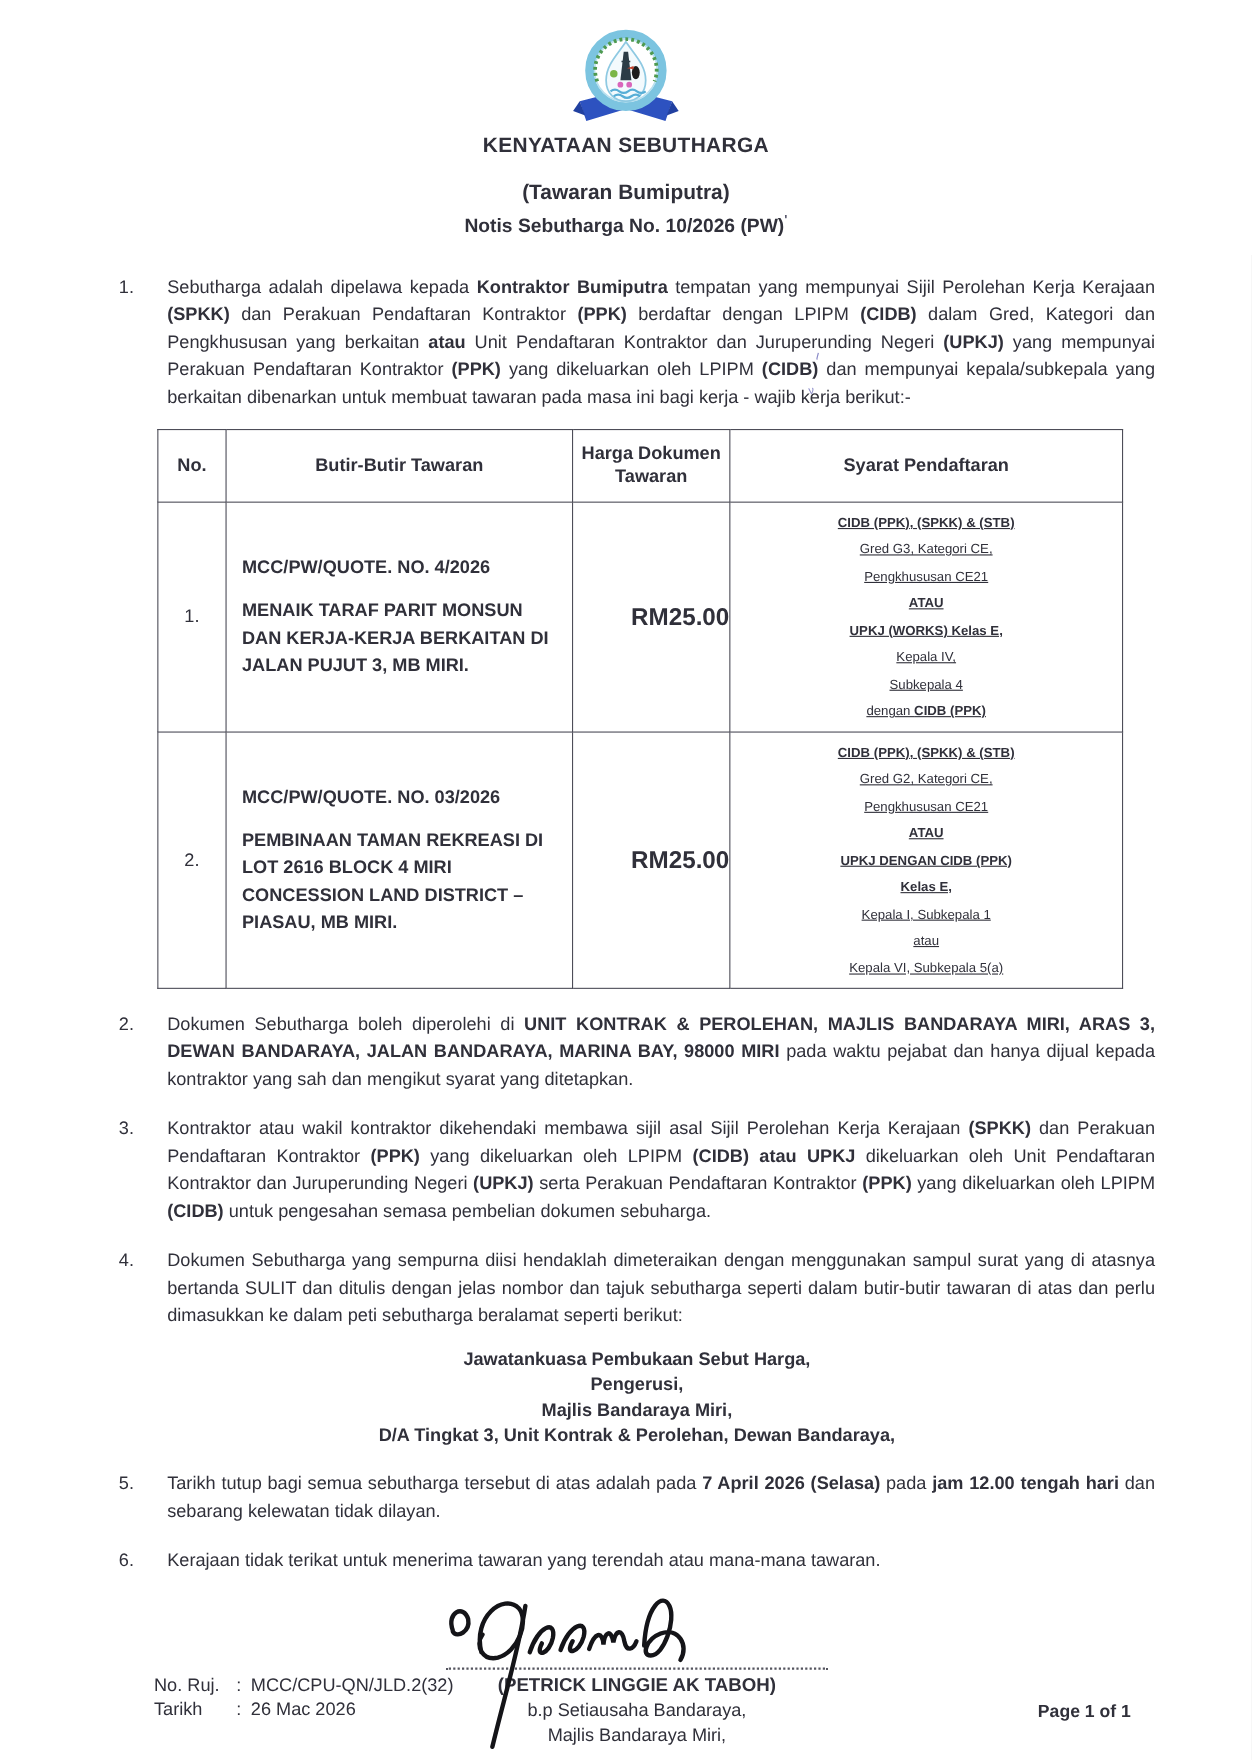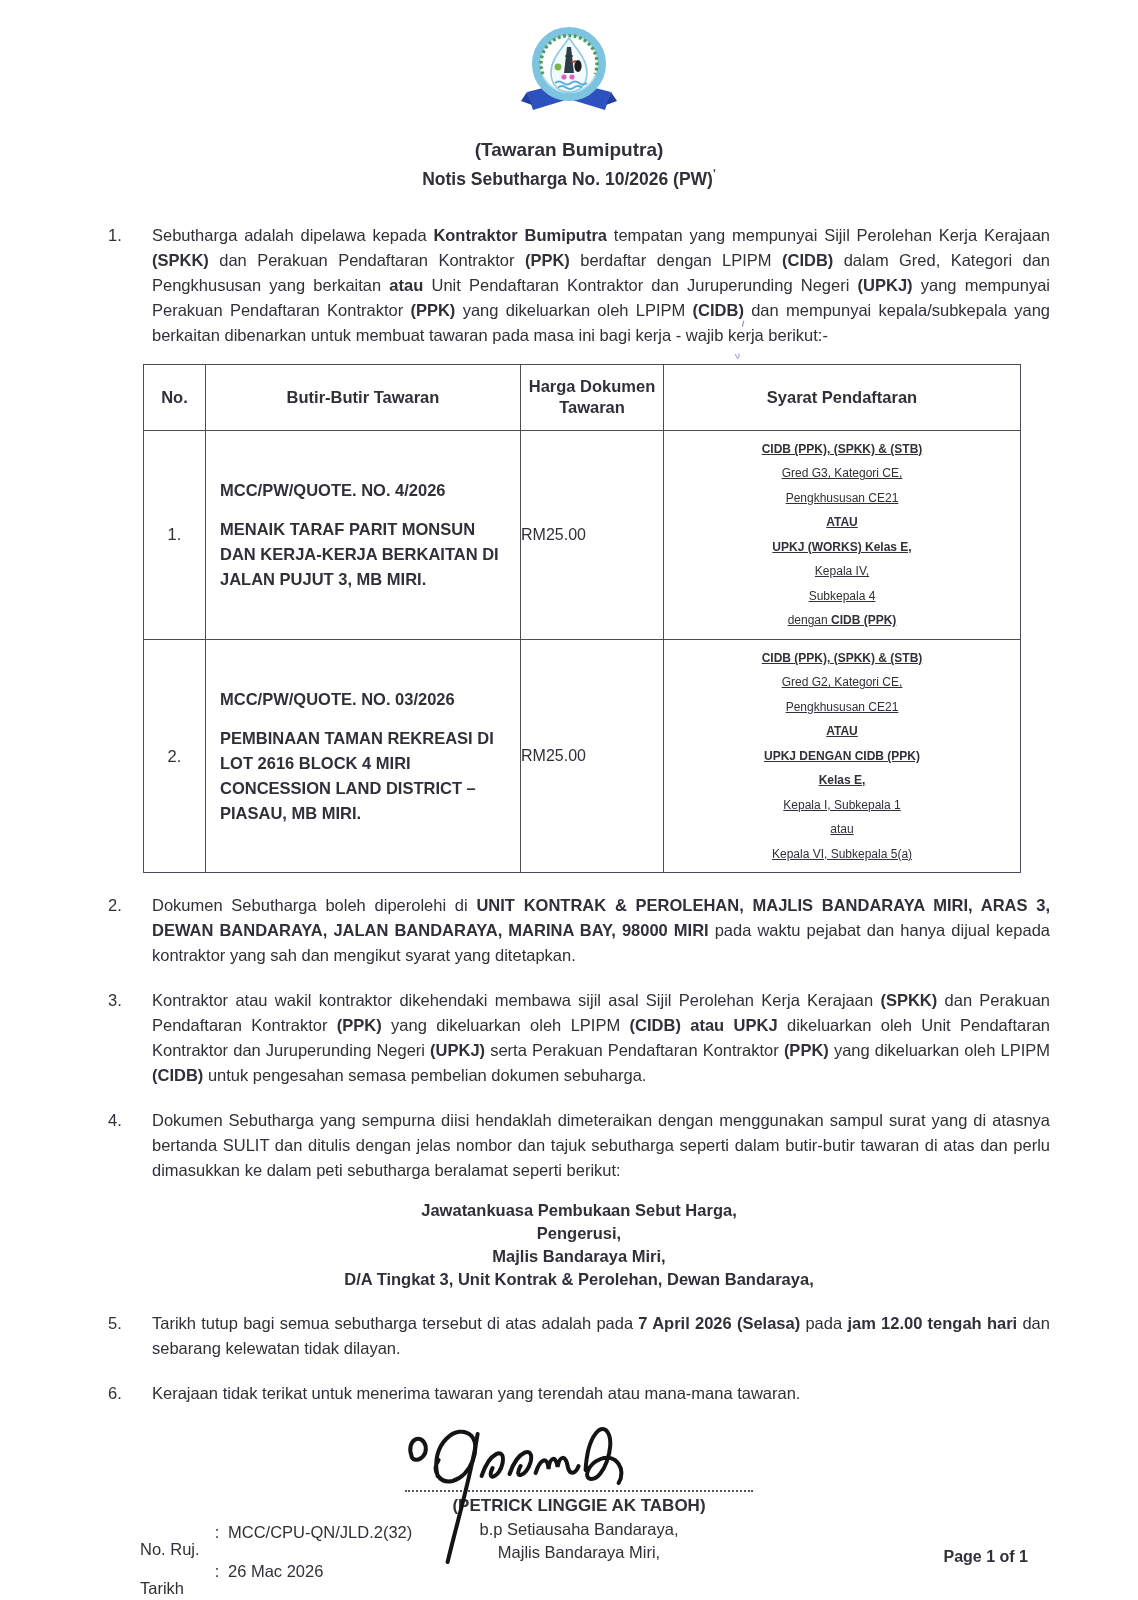--- a/index.html
+++ b/index.html
@@ -23,33 +23,33 @@
   .item .num { flex:0 0 44px; }
   .item .txt { flex:1; text-align:justify; }
   
   table { border-collapse:collapse; table-layout:fixed; width:877px; margin:16px 0 19px 35px; }
   col.c-no{width:62px;} col.c-butir{width:315px;} col.c-harga{width:143px;} col.c-syarat{width:357px;}
   th,td { border:1.6px solid #4d4d58; vertical-align:middle; }
   th { height:66px; font-size:16.5px; font-weight:bold; line-height:21px; padding:4px 6px; text-align:center; }
   td.no    { text-align:center; font-size:16.5px; }
   td.butir { padding:10px 10px 10px 14px; font-weight:bold; font-size:16.5px; line-height:25px; }
   td.butir .ref { margin-bottom:14px; }
-  td.price { text-align:left; font-weight:normal; font-size:16px; }
+  td.price { text-align:right; font-weight:bold; font-size:22px; }
   td.syarat{ text-align:center; font-size:12px; line-height:24.5px; padding:6px 4px;text-decoration:underline; }
   tr.r1 td { height:196px; } tr.r2 td { height:224px; }
   
   .addr { text-align:center; font-weight:bold; font-size:16.5px; line-height:23px; margin-top:16px; }
   .sig  { position:relative; margin-top:12px; height:208px; text-align:center; }
   .sig-svg { position:absolute; left:50%; top:-24px; transform:translateX(-53%); overflow:visible; }
   .dotted { width:348px; margin:0 auto; padding-top:72px; border-bottom:2px dotted #55555f; }
   .sig-name  { font-weight:bold; font-size:17px; margin-top:4px; }
   .sig-lines { font-size:16.5px; line-height:22.5px; margin-top:2px; }
   .footer { position:absolute; left:140px; top:1521px; font-size:16.5px; line-height:22px; }
   .frow { display:flex; }
-  .flabel { width:66px;margin-top:17px; } .fsep { width:22px; text-align:center; }
+  .flabel { width:66px; } .fsep { width:22px; text-align:center; }
   .page-num { position:absolute; right:110px; top:1548px; font-weight:bold; font-size:16px; }
   
   .ink { position:absolute; color:#8a8ac8; font-size:12px; }
   .ink1 { left:742px; top:316px; transform:rotate(14deg); }
   .ink2 { left:735px; top:350px; transform:rotate(-8deg); font-size:10px; }
 </style>
 </head>
 <body>
 
 <div class="page">
@@ -77,20 +77,21 @@
       <ellipse cx="65" cy="40" rx="3.6" ry="6" fill="#1d1d1d"></ellipse>
       <path d="M63,34 L57,36 L63,37 Z" fill="#c4452f"></path>
 
       <circle cx="45" cy="41" r="3.4" fill="#7ab648"></circle>
       <circle cx="51" cy="51" r="2.6" fill="#d966bb"></circle>
       <circle cx="59" cy="51" r="2.6" fill="#d966bb"></circle>
 
       <path d="M42,57 q4,-3 8,0 t8,0 t8,0 t8,0" fill="none" stroke="#58aed6" stroke-width="2"></path>
       <path d="M45,61.5 q4,-3 8,0 t8,0 t8,0" fill="none" stroke="#58aed6" stroke-width="2"></path>
     </svg>
+    <div class="title">KENYATAAN SEBUTHARGA</div>
     <div class="subtitle">(Tawaran Bumiputra)</div>
     <div class="notice"><span>Notis Sebutharga No. 10/2026 (PW)</span><span class="notice-mark">'</span></div>
   </div>
 
   <div class="content">
 
     <div class="item">
       <div class="num">1.</div>
       <div class="txt"><span>Sebutharga adalah dipelawa kepada </span><span class="b">Kontraktor Bumiputra</span><span> tempatan yang mempunyai Sijil Perolehan Kerja Kerajaan </span><span class="b">(SPKK)</span><span> dan Perakuan Pendaftaran Kontraktor </span><span class="b">(PPK)</span><span> berdaftar dengan LPIPM </span><span class="b">(CIDB)</span><span> dalam Gred, Kategori dan Pengkhususan yang berkaitan </span><span class="b">atau</span><span> Unit Pendaftaran Kontraktor dan Juruperunding Negeri </span><span class="b">(UPKJ)</span><span> yang mempunyai Perakuan Pendaftaran Kontraktor </span><span class="b">(PPK)</span><span> yang dikeluarkan oleh LPIPM </span><span class="b">(CIDB)</span><span> dan mempunyai kepala/subkepala yang berkaitan dibenarkan untuk membuat tawaran pada masa ini bagi kerja - wajib kerja berikut:-</span></div>
     </div>

